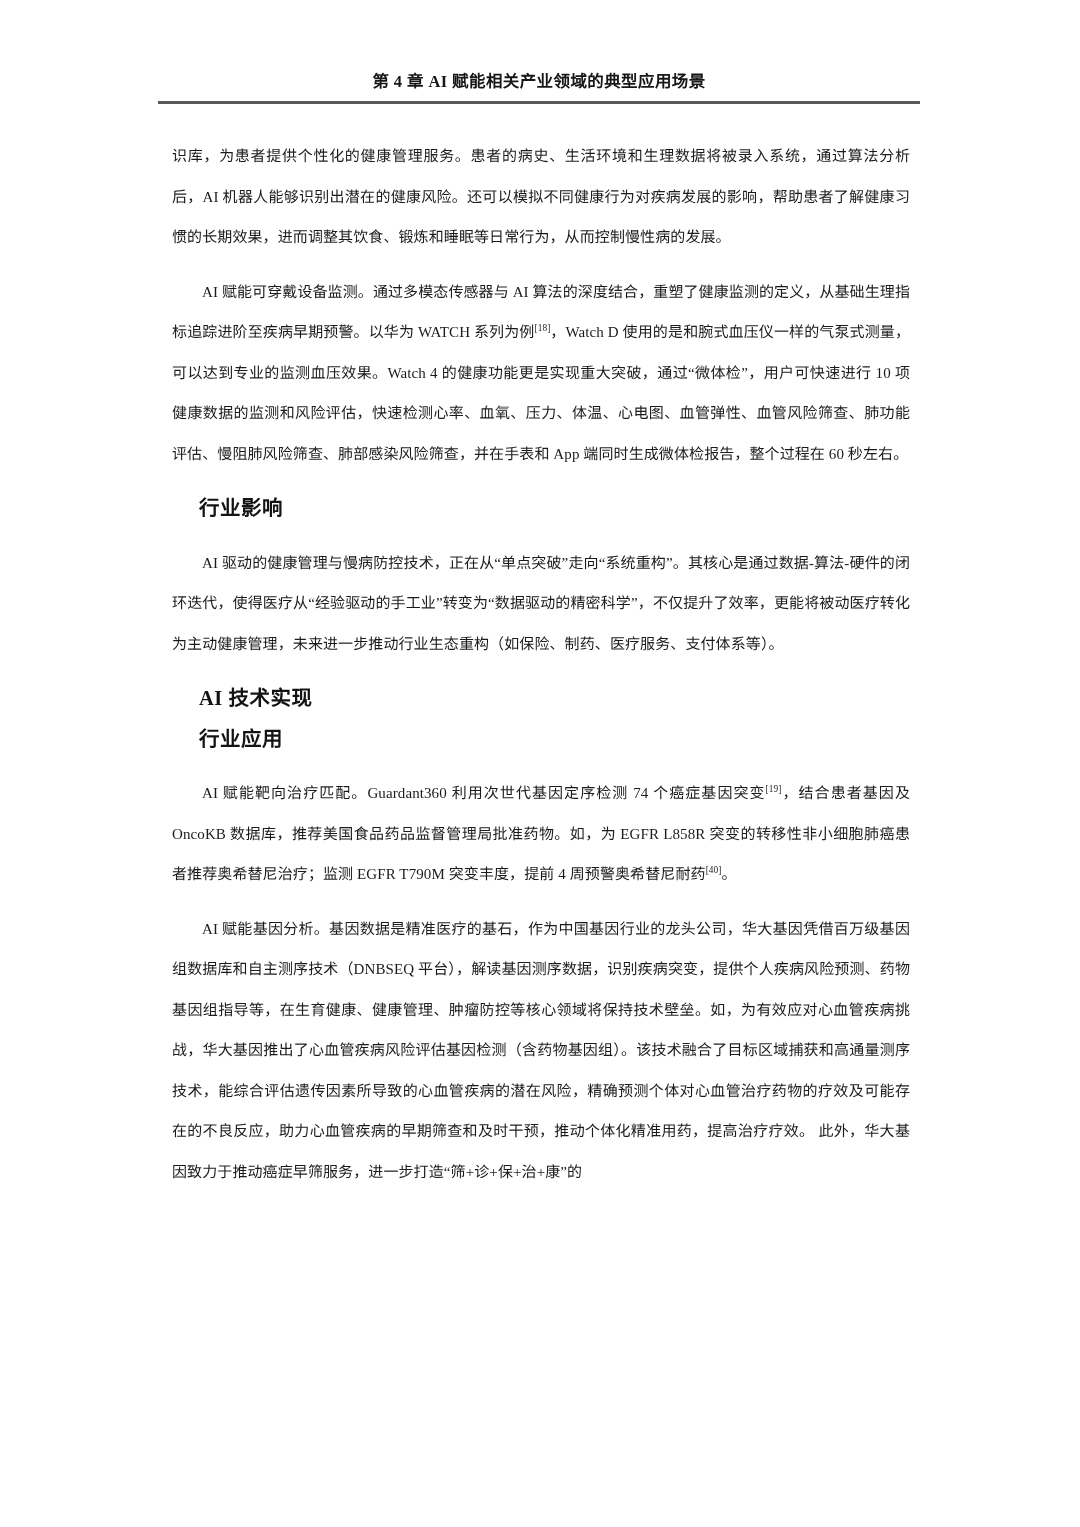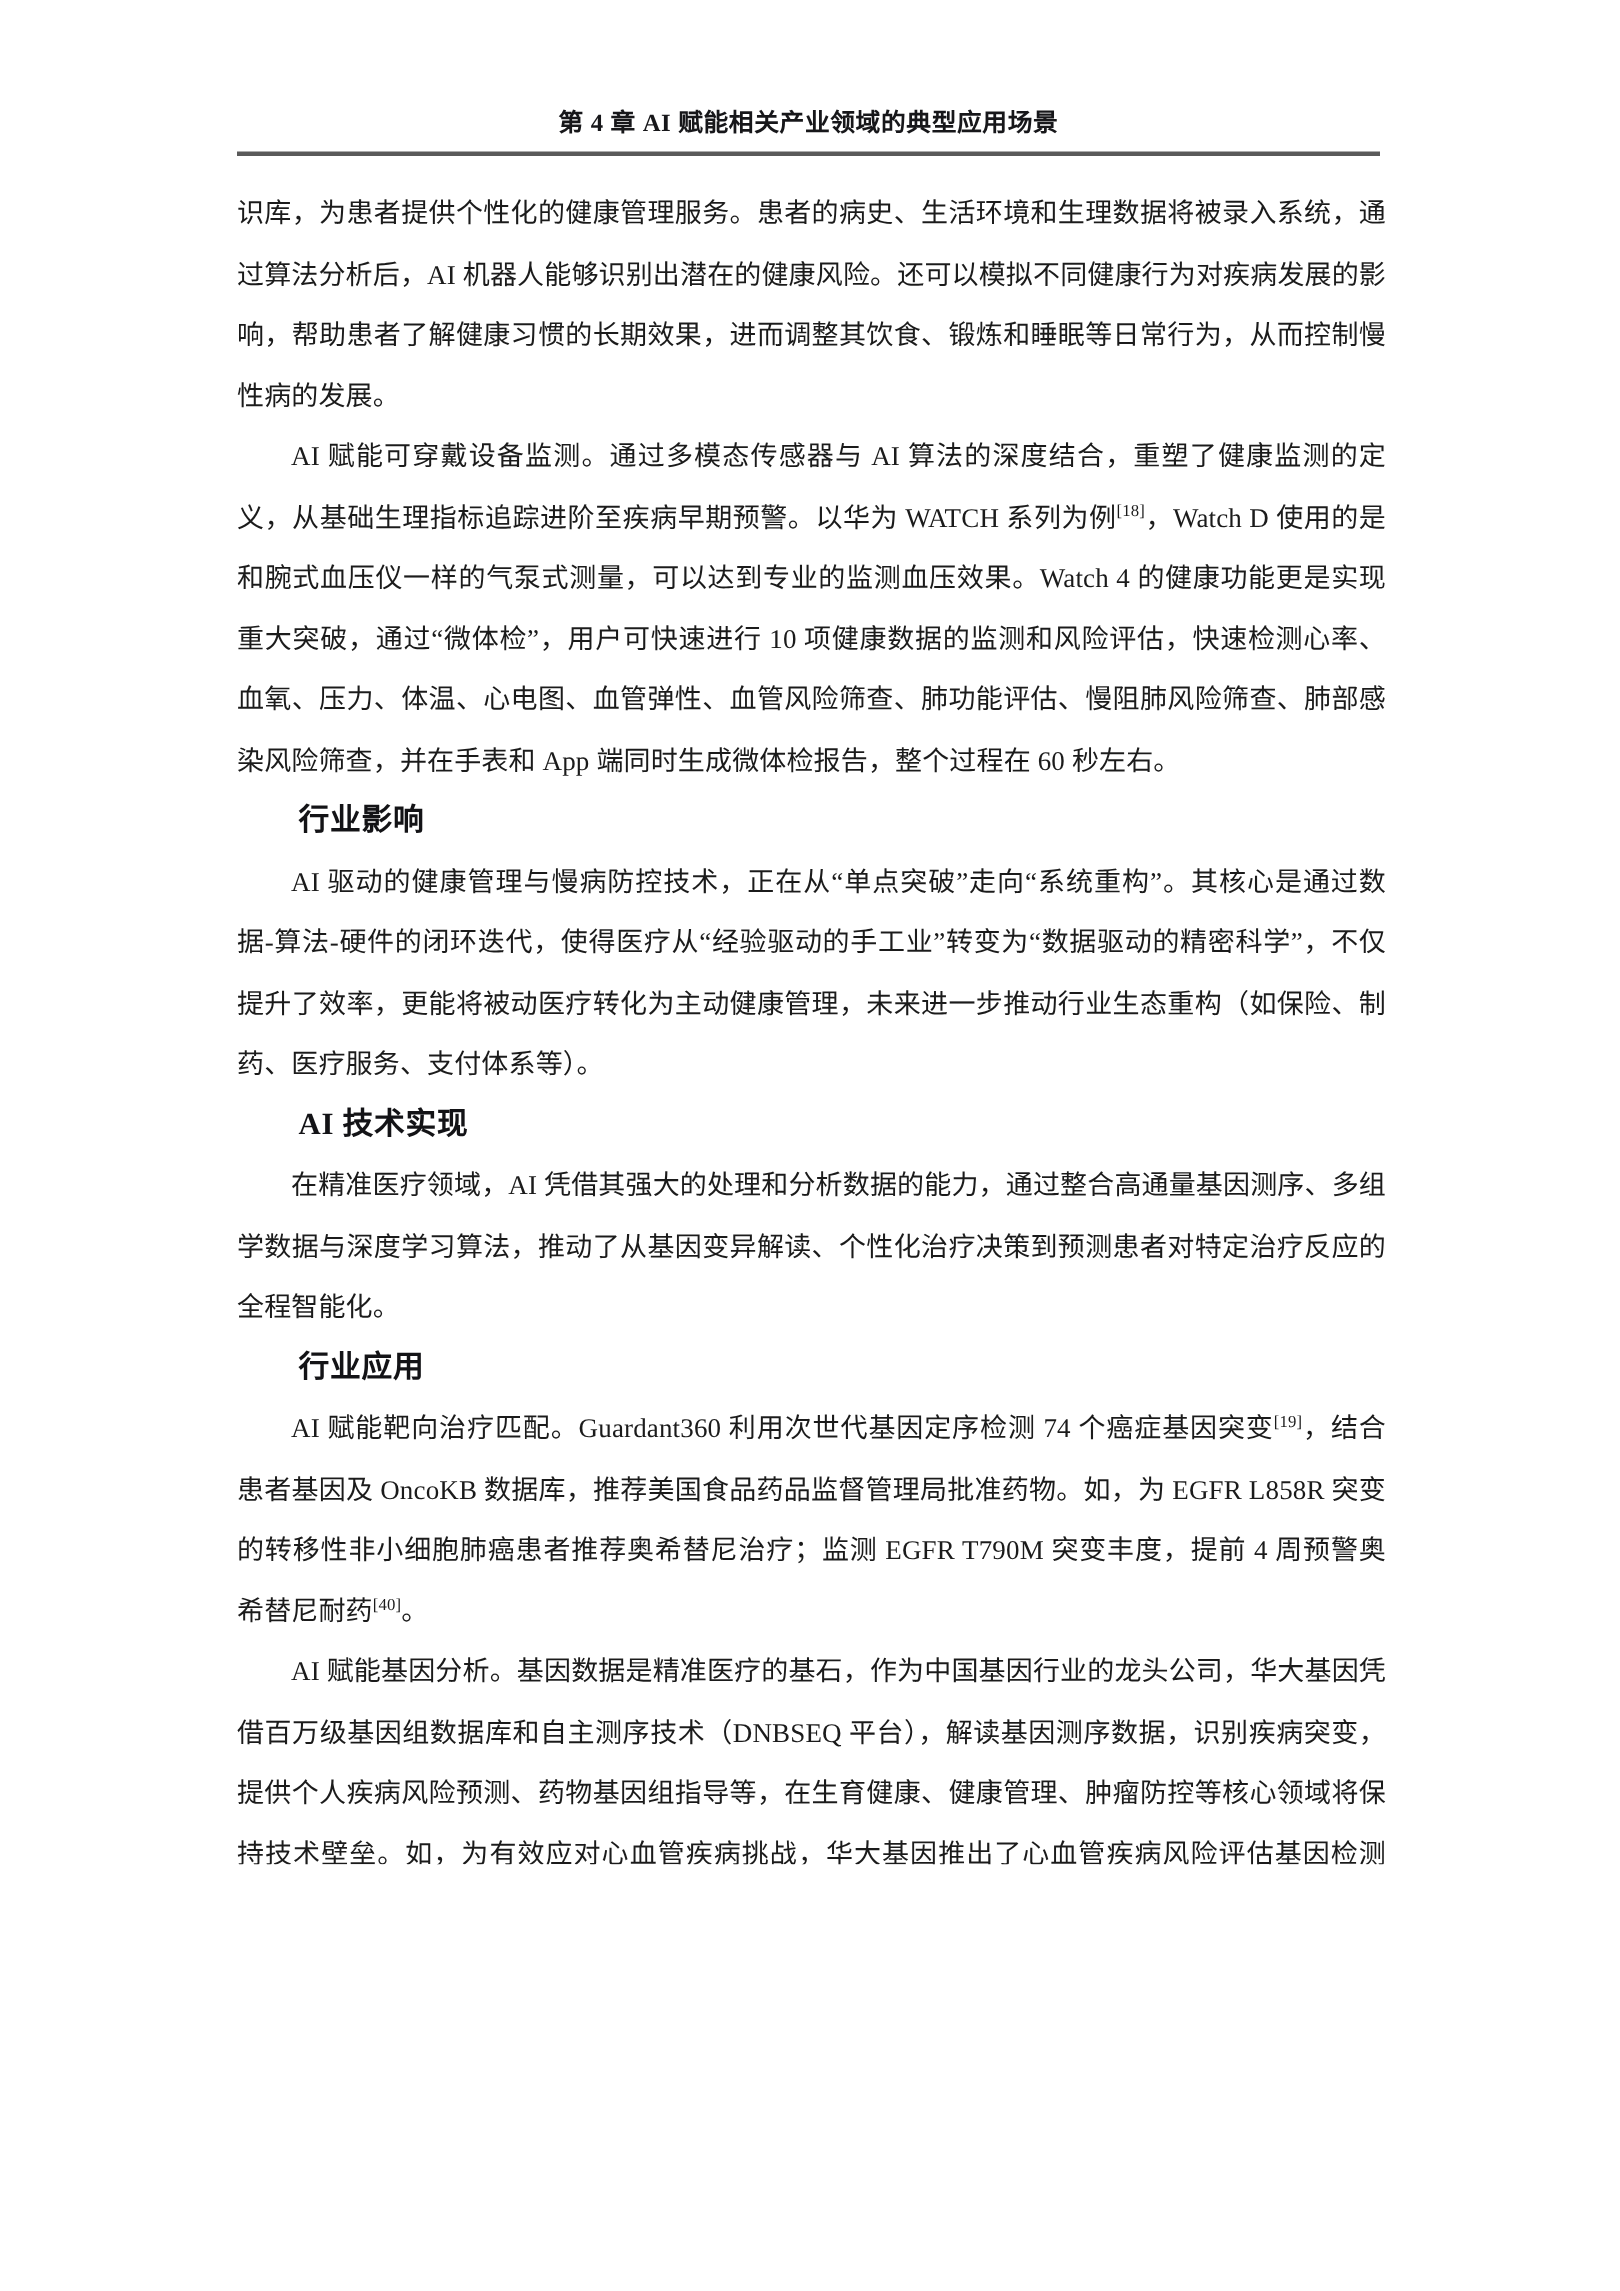--- a/index.html
+++ b/index.html
@@ -46,22 +46,22 @@
 
   
   .body-area {
     position: absolute;
     left: 158px;
     top: 122px;
     width: 766px;
   }
 
   p.para {
-    margin: 0;
-    font-size: 18px;
+    margin: 14px;
+    font-size: 15px;
     line-height: 40.5px;
     text-align: justify;
     text-justify: inter-ideograph;
     text-align-last: left;
     color: #1b1b1b;
     letter-spacing: 0.1px;
   }
   p.indent {
     text-indent: 2em;
   }
@@ -144,21 +144,20 @@
 
     <p class="para indent"><span>AI 赋能可穿戴设备监测。通过多模态传感器与 AI 算法的深度结合，重塑了健康监测的定义，从基础生理指标追踪进阶至疾病早期预警。以华为 WATCH 系列为例</span><sup class="ref">[18]</sup><span>，Watch D 使用的是和腕式血压仪一样的气泵式测量，可以达到专业的监测血压效果。Watch 4 的健康功能更是实现重大突破，通过“微体检”，用户可快速进行 10 项健康数据的监测和风险评估，快速检测心率、血氧、压力、体温、心电图、血管弹性、血管风险筛查、肺功能评估、慢阻肺风险筛查、肺部感染风险筛查，并在手表和 App 端同时生成微体检报告，整个过程在 60 秒左右。</span></p>
 
     <h3 class="sub-heading">行业影响</h3>
 
     <p class="para indent">AI 驱动的健康管理与慢病防控技术，正在从“单点突破”走向“系统重构”。其核心是通过数据-算法-硬件的闭环迭代，使得医疗从“经验驱动的手工业”转变为“数据驱动的精密科学”，不仅提升了效率，更能将被动医疗转化为主动健康管理，未来进一步推动行业生态重构（如保险、制药、医疗服务、支付体系等）。</p>
 
 
     <h3 class="sub-heading">AI 技术实现</h3>
 
-    <p class="para indent">在精准医疗领域，AI 凭借其强大的处理和分析数据的能力，通过整合高通量基因测序、多组学数据与深度学习算法，推动了从基因变异解读、个性化治疗决策到预测患者对特定治疗反应的全程智能化。</p>
 
     <h3 class="sub-heading">行业应用</h3>
 
     <p class="para indent"><span>AI 赋能靶向治疗匹配。Guardant360 利用次世代基因定序检测 74 个癌症基因突变</span><sup class="ref">[19]</sup><span>，结合患者基因及 OncoKB 数据库，推荐美国食品药品监督管理局批准药物。如，为 EGFR L858R 突变的转移性非小细胞肺癌患者推荐奥希替尼治疗；监测 EGFR T790M 突变丰度，提前 4 周预警奥希替尼耐药</span><sup class="ref">[40]</sup><span>。</span></p>
 
     <p class="para indent">AI 赋能基因分析。基因数据是精准医疗的基石，作为中国基因行业的龙头公司，华大基因凭借百万级基因组数据库和自主测序技术（DNBSEQ 平台），解读基因测序数据，识别疾病突变，提供个人疾病风险预测、药物基因组指导等，在生育健康、健康管理、肿瘤防控等核心领域将保持技术壁垒。如，为有效应对心血管疾病挑战，华大基因推出了心血管疾病风险评估基因检测（含药物基因组）。该技术融合了目标区域捕获和高通量测序技术，能综合评估遗传因素所导致的心血管疾病的潜在风险，精确预测个体对心血管治疗药物的疗效及可能存在的不良反应，助力心血管疾病的早期筛查和及时干预，推动个体化精准用药，提高治疗疗效。 此外，华大基因致力于推动癌症早筛服务，进一步打造“筛+诊+保+治+康”的</p>
 
   </div>
 
   <div class="page-number">60</div>

